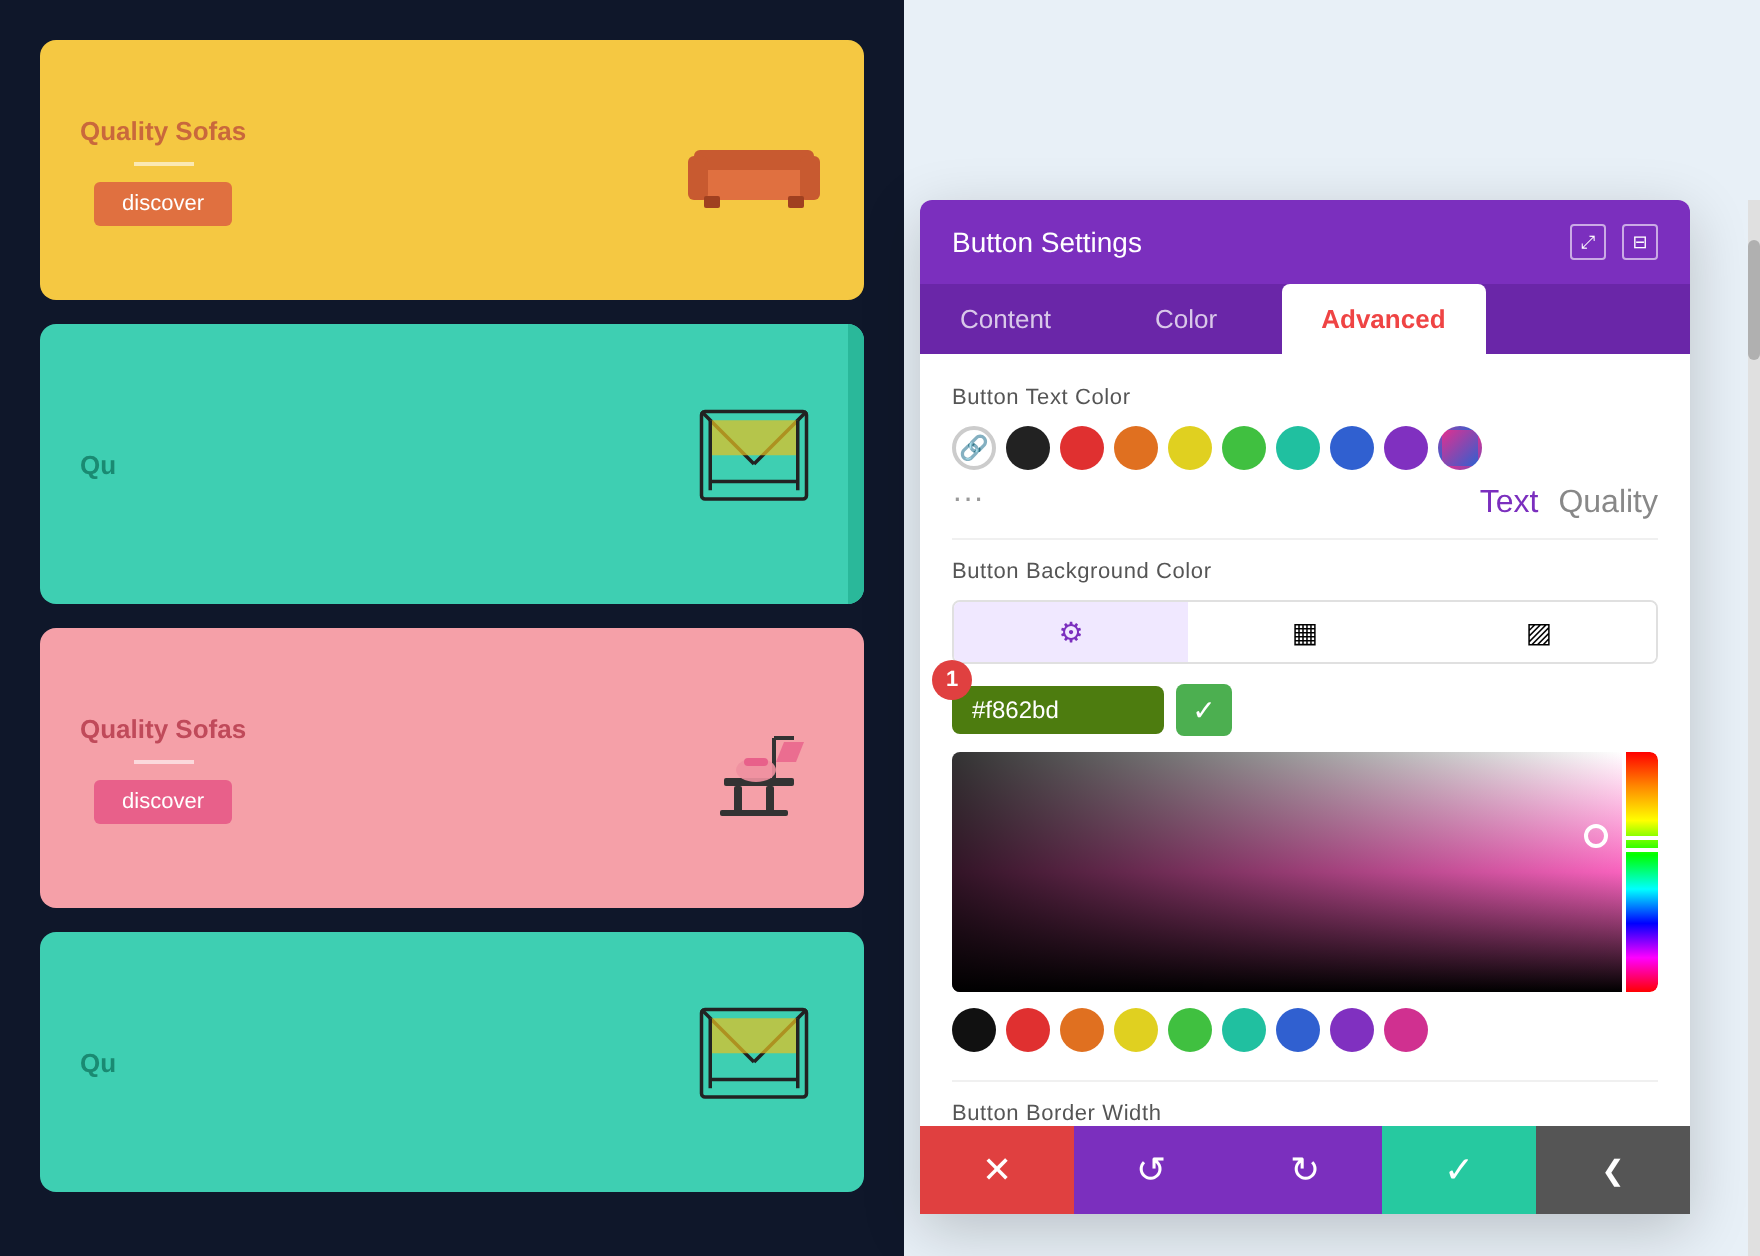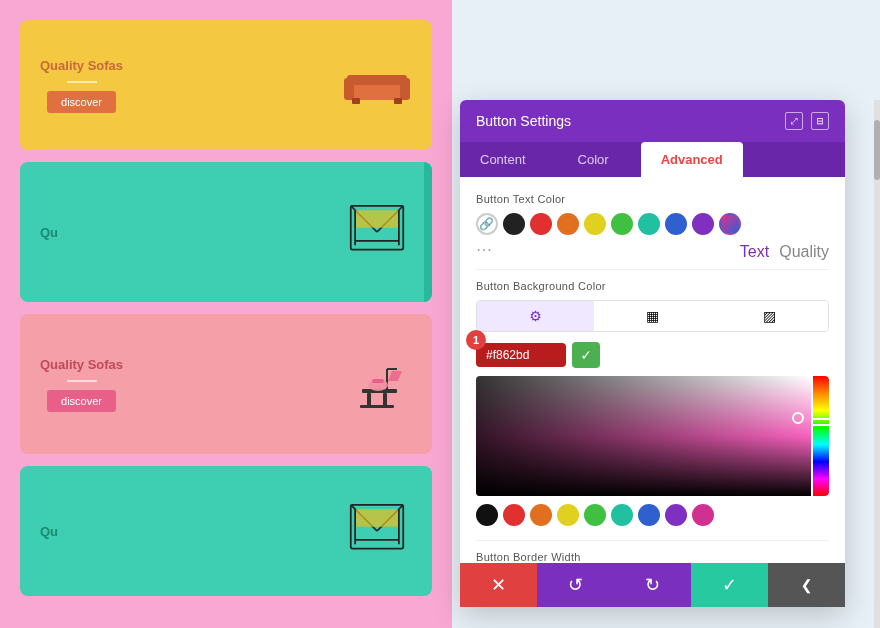--- a/index.html
+++ b/index.html
@@ -11,21 +11,21 @@
       overflow: hidden;
       position: relative;
     }
 
     
     .canvas-area {
       position: absolute;
       top: 0; left: 0;
       width: 452px;
       height: 628px;
-      background: #f9a8d4;
+      background: #0f172a;
       padding: 20px;
       display: flex;
       flex-direction: column;
       gap: 12px;
     }
 
     
     .card {
       border-radius: 8px;
       display: flex;
@@ -277,27 +277,27 @@
       font-weight: 700;
       z-index: 10;
     }
     .hex-input-row {
       display: flex;
       align-items: center;
       gap: 6px;
       margin-bottom: 8px;
     }
     .hex-input {
-      background: #b91c1c;
+      background: #4d7c0f;
       color: white;
       border: none;
       border-radius: 4px;
       padding: 5px 10px;
       font-size: 12px;
-      width: 90px;
+      width: 106px;
     }
     .check-btn {
       background: #4caf50;
       border: none;
       border-radius: 4px;
       width: 28px;
       height: 26px;
       display: flex;
       align-items: center;
       justify-content: center;

